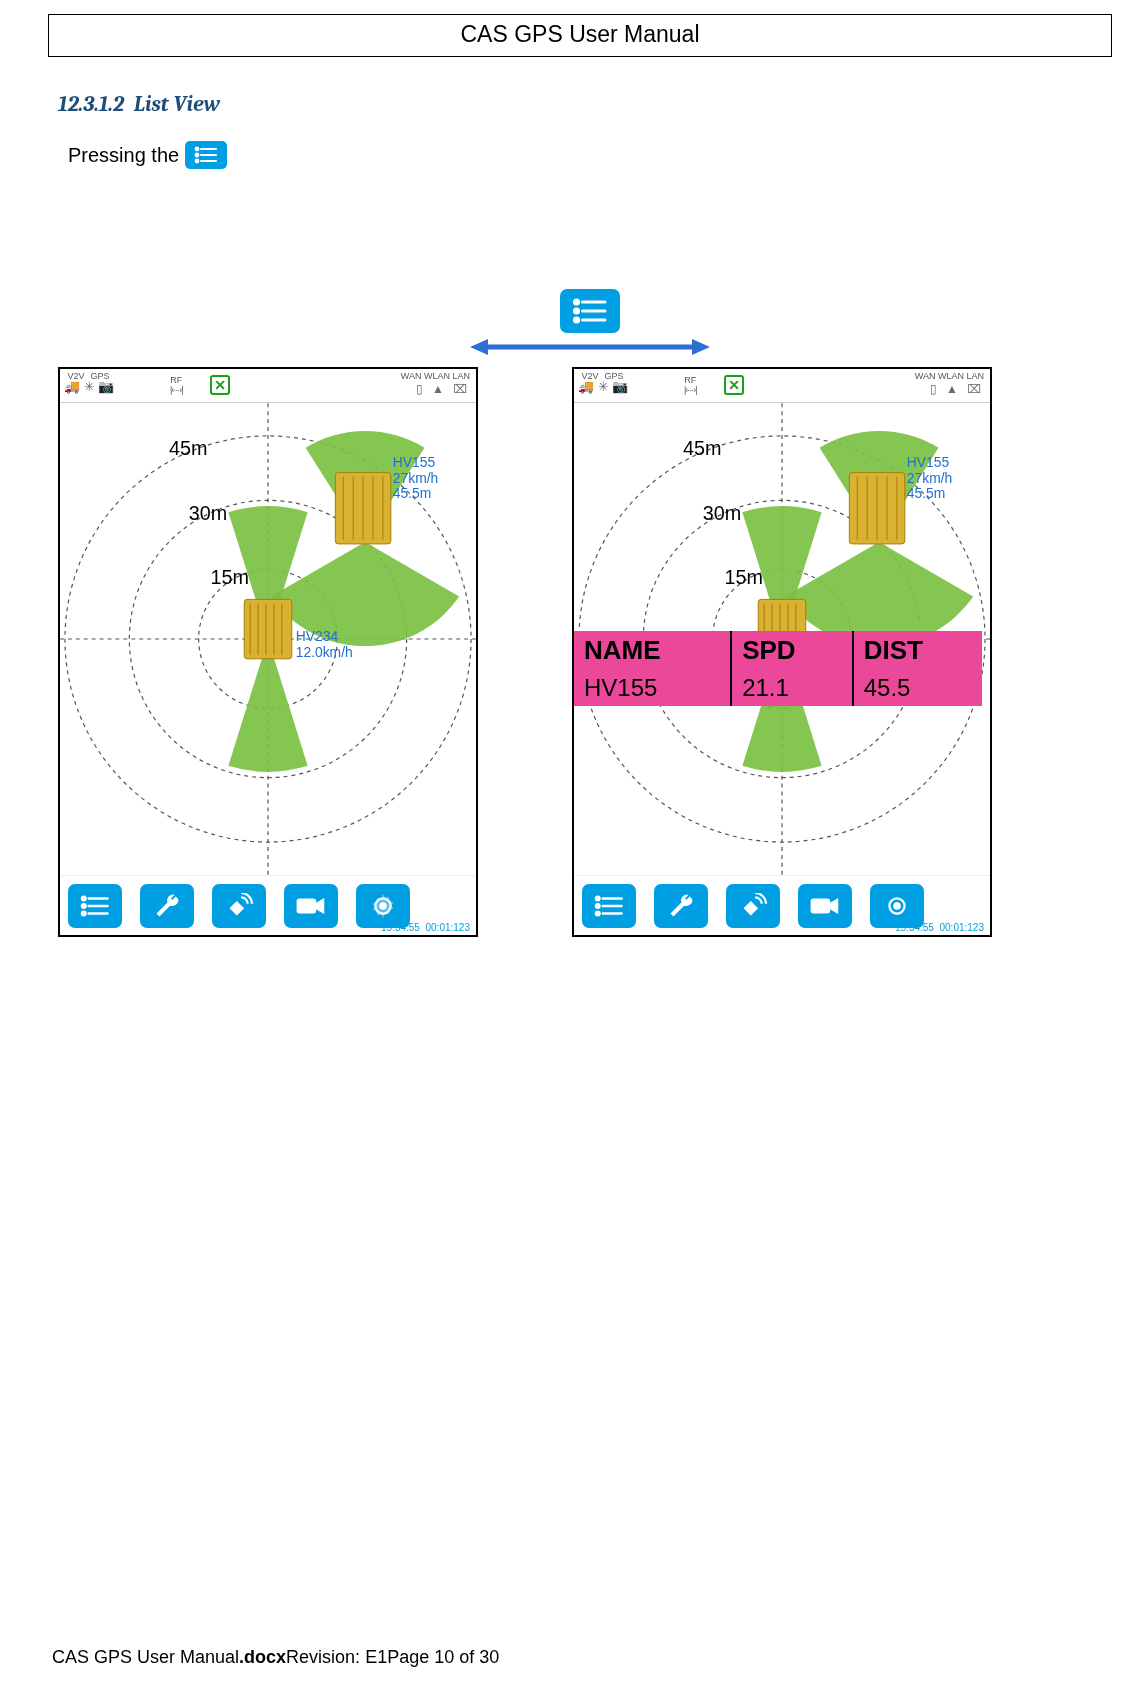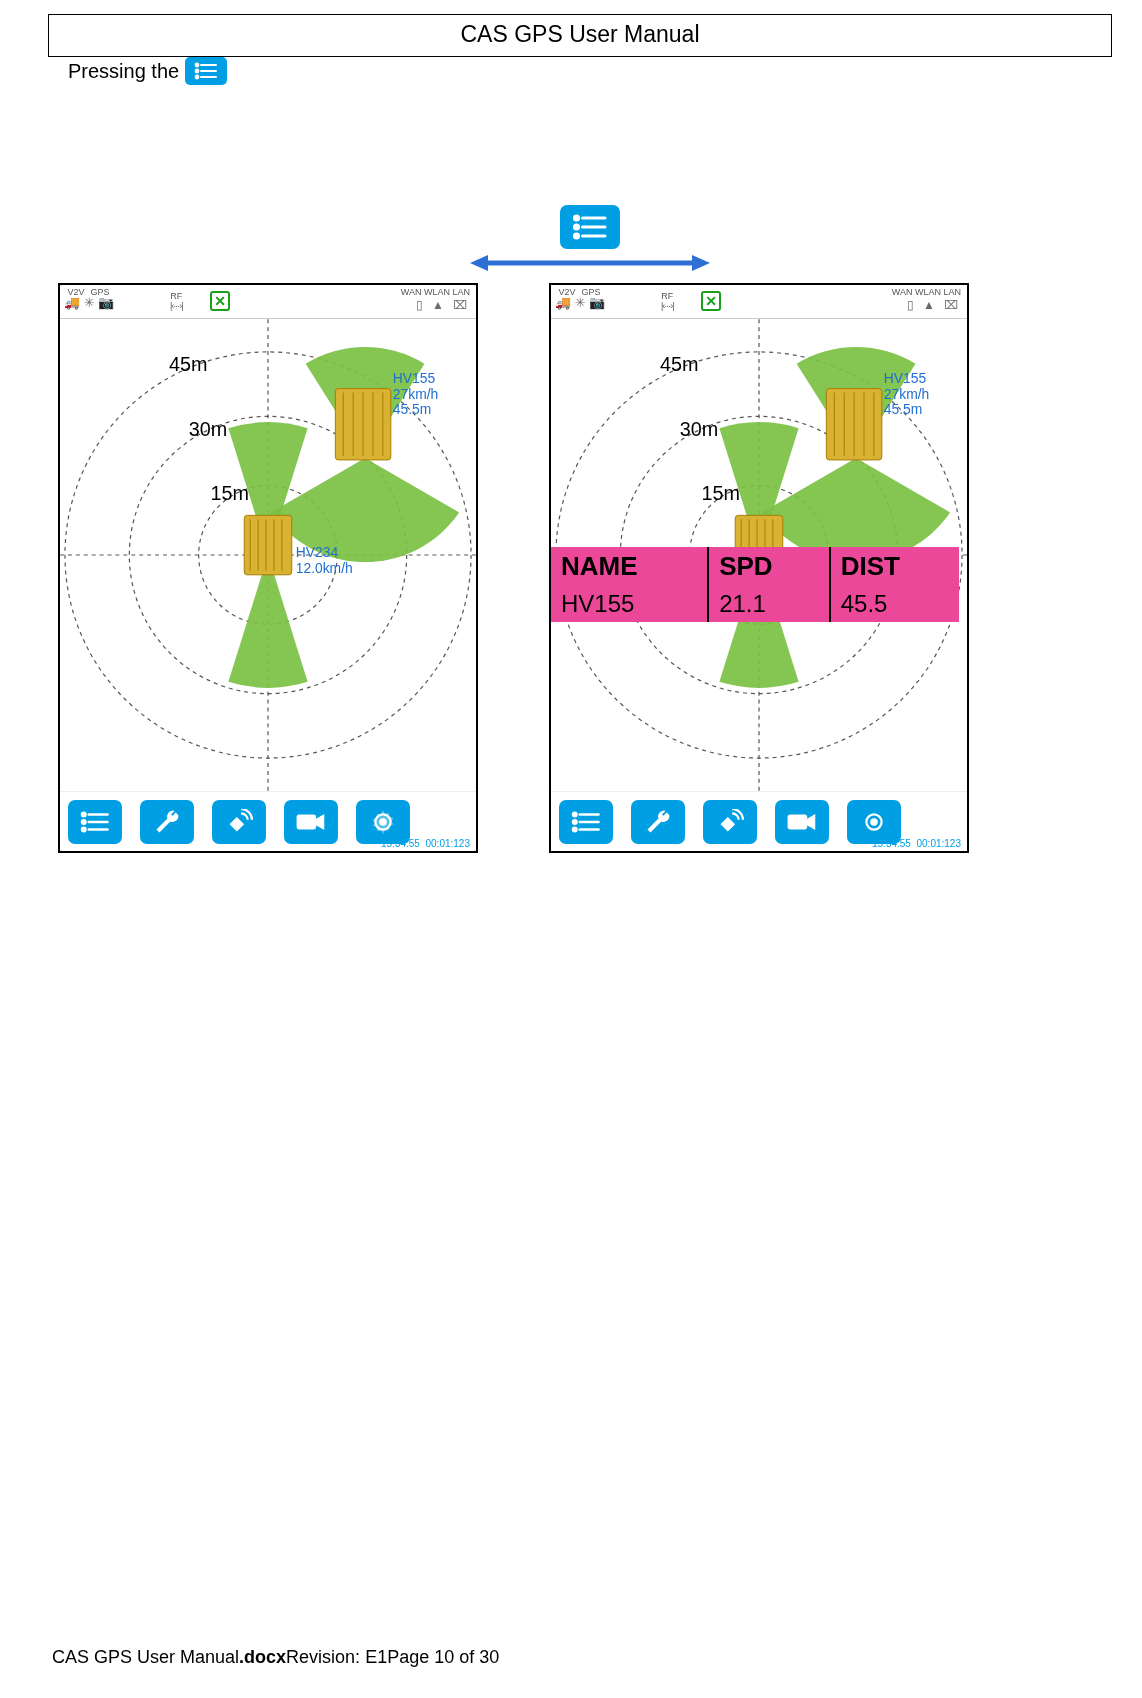--- a/index.html
+++ b/index.html
@@ -7,21 +7,21 @@
   .page { position: relative; width: 100%; height: 100%; padding: 14px 20px 0 58px; }
   .header-box { border: 1.5px solid #000; text-align: center; font-size: 23px; padding: 6px 0 8px; margin-left: -10px; margin-right: 10px; }
   .sec-heading { color: #1f4e79; font-family: Cambria, Georgia, serif; font-style: italic; font-weight: bold; font-size: 22px; margin: 34px 0 24px 0; }
   .intro-line { font-size: 20px; margin-left: 10px; display: flex; align-items: center; gap: 6px; }
   .list-btn { display: inline-flex; width: 42px; height: 28px; background: #009fe3; border-radius: 5px; align-items: center; justify-content: center; vertical-align: middle; }
   .list-btn svg { width: 24px; height: 18px; }
   .arrow-row { display: flex; flex-direction: column; align-items: center; margin: 120px 0 6px; }
   .arrow-row .list-btn { width: 60px; height: 44px; border-radius: 7px; }
   .arrow-row .list-btn svg { width: 36px; height: 28px; }
   .dbl-arrow { margin-top: 4px; }
-  .screens { display: flex; gap: 71px; margin-top: 10px; }
+  .screens { display: flex; gap: 94px; margin-top: 10px; }
   .screen { width: 420px; height: 570px; border: 2px solid #000; position: relative; background: #fff; }
   .topbar { position: relative; height: 34px; border-bottom: 1px solid #ccc; }
   .tb-left { position: absolute; left: 4px; top: 2px; font-size: 9px; color: #555; line-height: 10px; }
   .tb-left .lbl { display: inline-block; width: 24px; text-align: center; }
   .tb-left .icons { margin-top: 1px; font-size: 13px; color: #6b6b6b; }
   .tb-right { position: absolute; right: 6px; top: 2px; font-size: 9px; color: #555; text-align: right; }
   .tb-right .icons { margin-top: 1px; font-size: 12px; color: #6b6b6b; letter-spacing: 3px; }
   .rf-box { position: absolute; left: 110px; top: 6px; font-size: 9px; color: #555; text-align: center; }
   .rf-box .bars::before { content: "|‹···›|"; letter-spacing: -1px; }
   .close-sq { position: absolute; left: 150px; top: 6px; width: 20px; height: 20px; border: 2px solid #18a018; border-radius: 3px; display: flex; align-items: center; justify-content: center; color: #18a018; font-weight: bold; font-size: 14px; }
@@ -43,20 +43,23 @@
   .footer { position: absolute; left: 52px; right: 30px; bottom: 30px; display: flex; font-size: 18px; color: #000; }
   .footer .fn { }
   .footer .fn b { font-weight: bold; }
 </style>
 </head>
 <body>
 
 <div class="page">
   <div class="header-box">CAS GPS User Manual</div>
 
+  <div class="sec-heading">
+    <span>12.3.1.2</span>&nbsp;&nbsp;<span>List View</span>
+  </div>
 
   <div class="intro-line">
     <span>Pressing the</span>
     <span class="list-btn">
       <svg viewBox="0 0 24 18">
           <g stroke="#fff" stroke-width="2" stroke-linecap="round">
             <circle cx="3" cy="3" r="1.4" fill="#fff"></circle>
             <line x1="7" y1="3" x2="22" y2="3"></line>
             <circle cx="3" cy="9" r="1.4" fill="#fff"></circle>
             <line x1="7" y1="9" x2="22" y2="9"></line>

